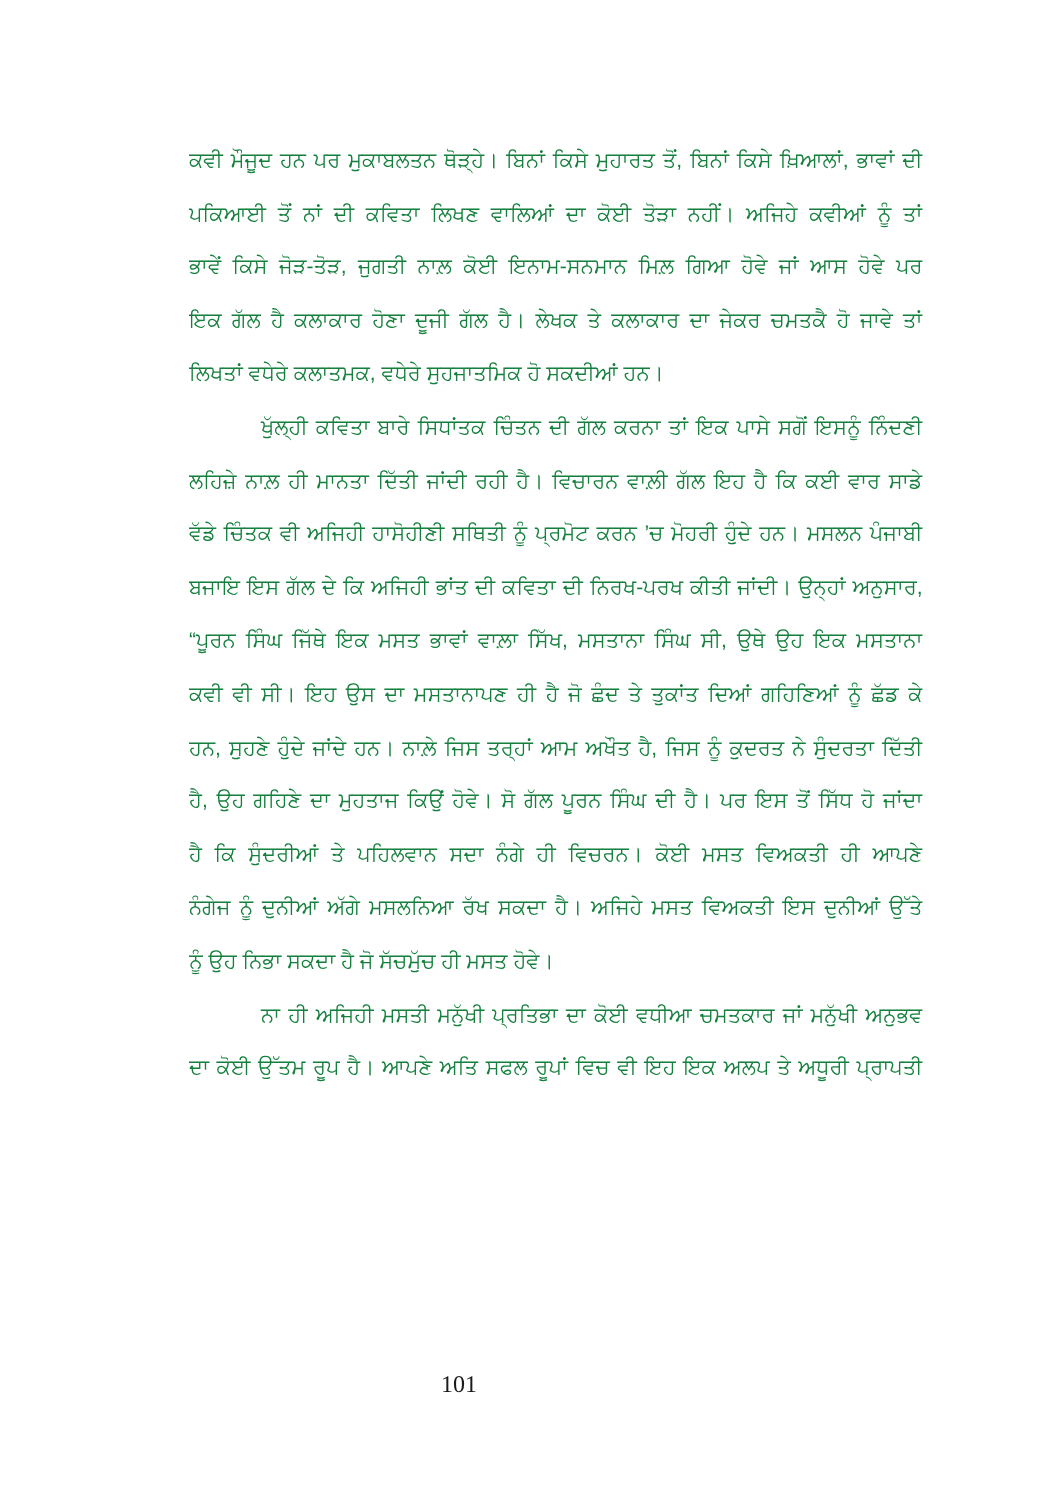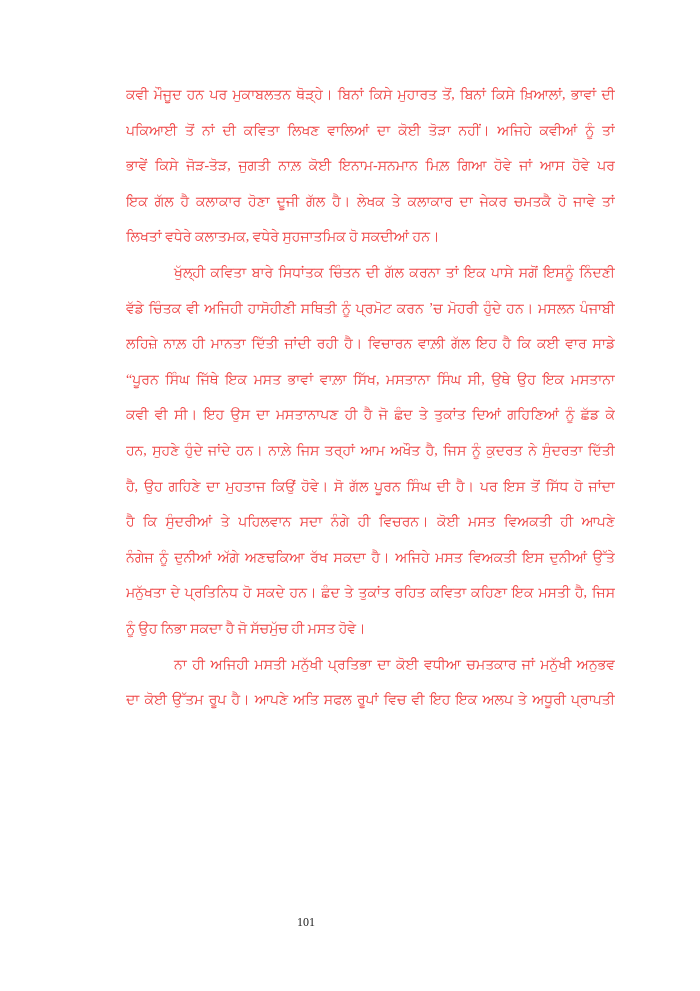--- a/index.html
+++ b/index.html
@@ -1,59 +1,59 @@
 <!DOCTYPE html>
 <html><head>
 <meta charset="utf-8">
 <style>
   html, body { margin: 0; padding: 0; background: #ffffff; }
   body { width: 700px; height: 991px; position: relative; overflow: hidden; }
   .page {
-    position: absolute; left: 126px; top: 77px; width: 489px;
-    font-family: Liberation Serif, serif;
-    font-size: 14px; color: #ef4444;
+    position: absolute; left: 126px; top: 89px; width: 489px;
+    font-family: Liberation Sans, sans-serif;
+    font-size: 14px; color: #15803d;
   }
   .line {
     height: 35.6px; line-height: 35.6px;
     white-space: nowrap; text-align: justify; text-align-last: justify;
     overflow: hidden;
   }
   .line.last { text-align-last: left; }
   .line.indent { padding-left: 48px; }
   .page-number {
     position: absolute; left: 0; width: 612px; top: 915px;
     text-align: center;
     font-family: "Liberation Serif", "DejaVu Serif", serif;
-    font-size: 12px; color: #1a1a1a;
+    font-size: 16px; color: #1a1a1a;
   }
 </style>
 </head>
 <body>
 
 <div class="page">
 
   <div>
     <div class="line">ਕਵੀ ਮੌਜੂਦ ਹਨ ਪਰ ਮੁਕਾਬਲਤਨ ਥੋੜ੍ਹੇ। ਬਿਨਾਂ ਕਿਸੇ ਮੁਹਾਰਤ ਤੋਂ, ਬਿਨਾਂ ਕਿਸੇ ਖ਼ਿਆਲਾਂ, ਭਾਵਾਂ ਦੀ</div>
     <div class="line">ਪਕਿਆਈ ਤੋਂ ਨਾਂ ਦੀ ਕਵਿਤਾ ਲਿਖਣ ਵਾਲਿਆਂ ਦਾ ਕੋਈ ਤੋੜਾ ਨਹੀਂ। ਅਜਿਹੇ ਕਵੀਆਂ ਨੂੰ ਤਾਂ</div>
     <div class="line">ਭਾਵੇਂ ਕਿਸੇ ਜੋੜ-ਤੋੜ, ਜੁਗਤੀ ਨਾਲ਼ ਕੋਈ ਇਨਾਮ-ਸਨਮਾਨ ਮਿਲ਼ ਗਿਆ ਹੋਵੇ ਜਾਂ ਆਸ ਹੋਵੇ ਪਰ</div>
     <div class="line">ਇਕ ਗੱਲ ਹੈ ਕਲਾਕਾਰ ਹੋਣਾ ਦੂਜੀ ਗੱਲ ਹੈ। ਲੇਖਕ ਤੇ ਕਲਾਕਾਰ ਦਾ ਜੇਕਰ ਚਮਤਕੈ ਹੋ ਜਾਵੇ ਤਾਂ</div>
     <div class="line last">ਲਿਖਤਾਂ ਵਧੇਰੇ ਕਲਾਤਮਕ, ਵਧੇਰੇ ਸੁਹਜਾਤਮਿਕ ਹੋ ਸਕਦੀਆਂ ਹਨ।</div>
   </div>
 
   <div>
     <div class="line indent">ਖੁੱਲ੍ਹੀ ਕਵਿਤਾ ਬਾਰੇ ਸਿਧਾਂਤਕ ਚਿੰਤਨ ਦੀ ਗੱਲ ਕਰਨਾ ਤਾਂ ਇਕ ਪਾਸੇ ਸਗੋਂ ਇਸਨੂੰ ਨਿੰਦਣੀ</div>
+    <div class="line">ਲਹਿਜ਼ੇ ਨਾਲ਼ ਹੀ ਮਾਨਤਾ ਦਿੱਤੀ ਜਾਂਦੀ ਰਹੀ ਹੈ। ਵਿਚਾਰਨ ਵਾਲ਼ੀ ਗੱਲ ਇਹ ਹੈ ਕਿ ਕਈ ਵਾਰ ਸਾਡੇ</div>
     <div class="line">ਵੱਡੇ ਚਿੰਤਕ ਵੀ ਅਜਿਹੀ ਹਾਸੋਹੀਣੀ ਸਥਿਤੀ ਨੂੰ ਪ੍ਰਮੋਟ ਕਰਨ ’ਚ ਮੋਹਰੀ ਹੁੰਦੇ ਹਨ। ਮਸਲਨ ਪੰਜਾਬੀ</div>
-    <div class="line">ਲਹਿਜ਼ੇ ਨਾਲ਼ ਹੀ ਮਾਨਤਾ ਦਿੱਤੀ ਜਾਂਦੀ ਰਹੀ ਹੈ। ਵਿਚਾਰਨ ਵਾਲ਼ੀ ਗੱਲ ਇਹ ਹੈ ਕਿ ਕਈ ਵਾਰ ਸਾਡੇ</div>
+    <div class="line">ਬਜਾਇ ਇਸ ਗੱਲ ਦੇ ਕਿ ਅਜਿਹੀ ਭਾਂਤ ਦੀ ਕਵਿਤਾ ਦੀ ਨਿਰਖ-ਪਰਖ ਕੀਤੀ ਜਾਂਦੀ। ਉਨ੍ਹਾਂ ਅਨੁਸਾਰ,</div>
     <div class="line">“ਪੂਰਨ ਸਿੰਘ ਜਿੱਥੇ ਇਕ ਮਸਤ ਭਾਵਾਂ ਵਾਲ਼ਾ ਸਿੱਖ, ਮਸਤਾਨਾ ਸਿੰਘ ਸੀ, ਉਥੇ ਉਹ ਇਕ ਮਸਤਾਨਾ</div>
     <div class="line">ਕਵੀ ਵੀ ਸੀ। ਇਹ ਉਸ ਦਾ ਮਸਤਾਨਾਪਣ ਹੀ ਹੈ ਜੋ ਛੰਦ ਤੇ ਤੁਕਾਂਤ ਦਿਆਂ ਗਹਿਣਿਆਂ ਨੂੰ ਛੱਡ ਕੇ</div>
     <div class="line">ਹਨ, ਸੁਹਣੇ ਹੁੰਦੇ ਜਾਂਦੇ ਹਨ। ਨਾਲ਼ੇ ਜਿਸ ਤਰ੍ਹਾਂ ਆਮ ਅਖੌਤ ਹੈ, ਜਿਸ ਨੂੰ ਕੁਦਰਤ ਨੇ ਸੁੰਦਰਤਾ ਦਿੱਤੀ</div>
     <div class="line">ਹੈ, ਉਹ ਗਹਿਣੇ ਦਾ ਮੁਹਤਾਜ ਕਿਉਂ ਹੋਵੇ। ਸੋ ਗੱਲ ਪੂਰਨ ਸਿੰਘ ਦੀ ਹੈ। ਪਰ ਇਸ ਤੋਂ ਸਿੱਧ ਹੋ ਜਾਂਦਾ</div>
     <div class="line">ਹੈ ਕਿ ਸੁੰਦਰੀਆਂ ਤੇ ਪਹਿਲਵਾਨ ਸਦਾ ਨੰਗੇ ਹੀ ਵਿਚਰਨ। ਕੋਈ ਮਸਤ ਵਿਅਕਤੀ ਹੀ ਆਪਣੇ</div>
-    <div class="line">ਨੰਗੇਜ ਨੂੰ ਦੁਨੀਆਂ ਅੱਗੇ ਅਣਢਕਿਆ ਰੱਖ ਸਕਦਾ ਹੈ। ਅਜਿਹੇ ਮਸਤ ਵਿਅਕਤੀ ਇਸ ਦੁਨੀਆਂ ਉੱਤੇ</div>
-    <div class="line">ਮਨੁੱਖਤਾ ਦੇ ਪ੍ਰਤਿਨਿਧ ਹੋ ਸਕਦੇ ਹਨ। ਛੰਦ ਤੇ ਤੁਕਾਂਤ ਰਹਿਤ ਕਵਿਤਾ ਕਹਿਣਾ ਇਕ ਮਸਤੀ ਹੈ, ਜਿਸ</div>
+    <div class="line">ਨੰਗੇਜ ਨੂੰ ਦੁਨੀਆਂ ਅੱਗੇ ਮਸਲਨਿਆ ਰੱਖ ਸਕਦਾ ਹੈ। ਅਜਿਹੇ ਮਸਤ ਵਿਅਕਤੀ ਇਸ ਦੁਨੀਆਂ ਉੱਤੇ</div>
     <div class="line last">ਨੂੰ ਉਹ ਨਿਭਾ ਸਕਦਾ ਹੈ ਜੋ ਸੱਚਮੁੱਚ ਹੀ ਮਸਤ ਹੋਵੇ।</div>
   </div>
 
   <div>
     <div class="line indent">ਨਾ ਹੀ ਅਜਿਹੀ ਮਸਤੀ ਮਨੁੱਖੀ ਪ੍ਰਤਿਭਾ ਦਾ ਕੋਈ ਵਧੀਆ ਚਮਤਕਾਰ ਜਾਂ ਮਨੁੱਖੀ ਅਨੁਭਵ</div>
     <div class="line">ਦਾ ਕੋਈ ਉੱਤਮ ਰੂਪ ਹੈ। ਆਪਣੇ ਅਤਿ ਸਫਲ ਰੂਪਾਂ ਵਿਚ ਵੀ ਇਹ ਇਕ ਅਲਪ ਤੇ ਅਧੂਰੀ ਪ੍ਰਾਪਤੀ</div>
   </div>
 </div>
 
 <div class="page-number">101</div>

